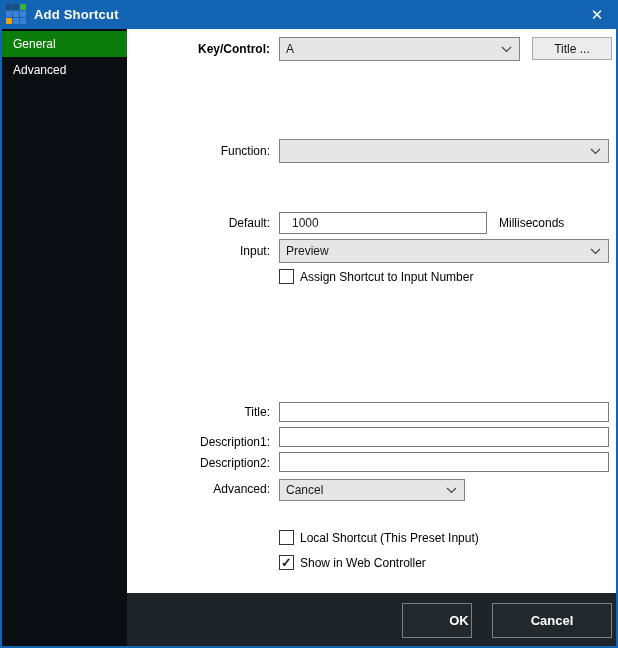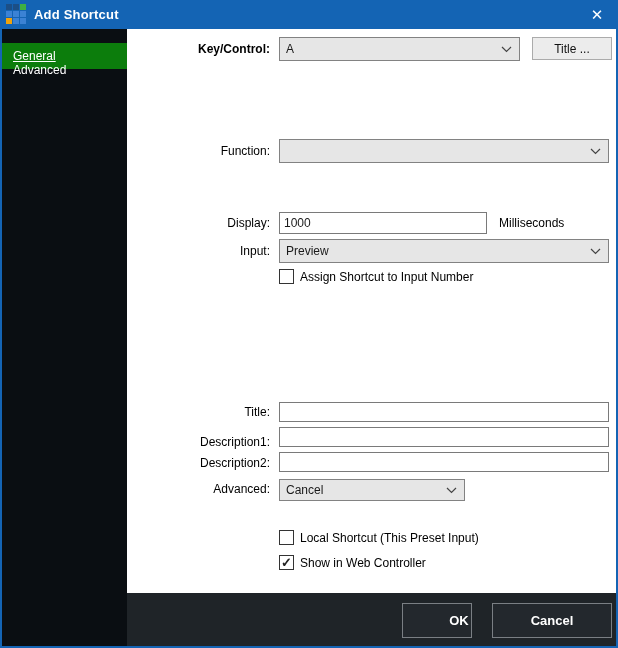--- a/index.html
+++ b/index.html
@@ -41,21 +41,21 @@
   .sidebar {
     position: absolute; left: 0; top: 29px; width: 125px; height: 617px;
     background: #0a0e12;
   }
   .side-item {
     position: absolute; left: 0; width: 125px; height: 26px;
     line-height: 26px; padding-left: 11px;
     color: #ffffff; font-size: 12px;
   }
   .side-item.selected { background: #0c7d0c; }
-  .side-item-general  { top: 14px; text-decoration: underline; }
+  .side-item-general  { top: 2px; }
   .side-item-advanced { top: 28px; }
 
   
   .main {
     position: absolute; left: 125px; top: 29px; width: 489px; height: 564px;
     background: #ffffff;
   }
 
   .form-label {
     position: absolute; left: 15px; width: 128px; text-align: right;
@@ -68,21 +68,21 @@
     background: #e6e6e6; border: 1px solid #828282;
     display: flex; align-items: center;
     font-size: 12px; color: #1a1a1a; padding-left: 6px; padding-right: 22px;
     cursor: default;
   }
   .combo .chevron { position: absolute; right: 7px; top: 50%; margin-top: -3px; }
 
   .text-input {
     position: absolute;
     background: #ffffff; border: 1px solid #7a7a7a;
-    font-size: 12px; color: #1a1a1a; padding: 0 4px;
+    font-size: 12px; color: #1a1a1a; padding: 0 12px;
     font-family: "Liberation Sans", sans-serif;
     outline: none;
   }
 
   .win-btn {
     position: absolute;
     background: #ececec; border: 1px solid #ababab;
     font-size: 12px; color: #111;
     font-family: "Liberation Sans", sans-serif;
     cursor: default;
@@ -160,21 +160,21 @@
     <button class="win-btn" style="left:405px; top:8px; width:80px; height:23px;">Title ...</button>
 
     <div class="form-label" style="top:115px;">Function:</div>
     <div class="combo" style="left:152px; top:110px; width:330px; height:24px;">
       <span></span>
       <svg class="chevron" width="11" height="7">
           <polyline points="1,1 5.5,5.5 10,1" fill="none" stroke="#444" stroke-width="1.2"></polyline>
         </svg>
     </div>
 
-    <div class="form-label" style="top:187px;">Display:</div>
+    <div class="form-label" style="top:187px;">Default:</div>
     <input class="text-input" style="left: 152px; top: 183px; width: 208px; height: 22px;" value="1000">
     <div class="suffix-label" style="left:372px; top:187px;">Milliseconds</div>
 
     <div class="form-label" style="top:215px;">Input:</div>
     <div class="combo" style="left:152px; top:210px; width:330px; height:24px;">
       <span>Preview</span>
       <svg class="chevron" width="11" height="7">
           <polyline points="1,1 5.5,5.5 10,1" fill="none" stroke="#444" stroke-width="1.2"></polyline>
         </svg>
     </div>

